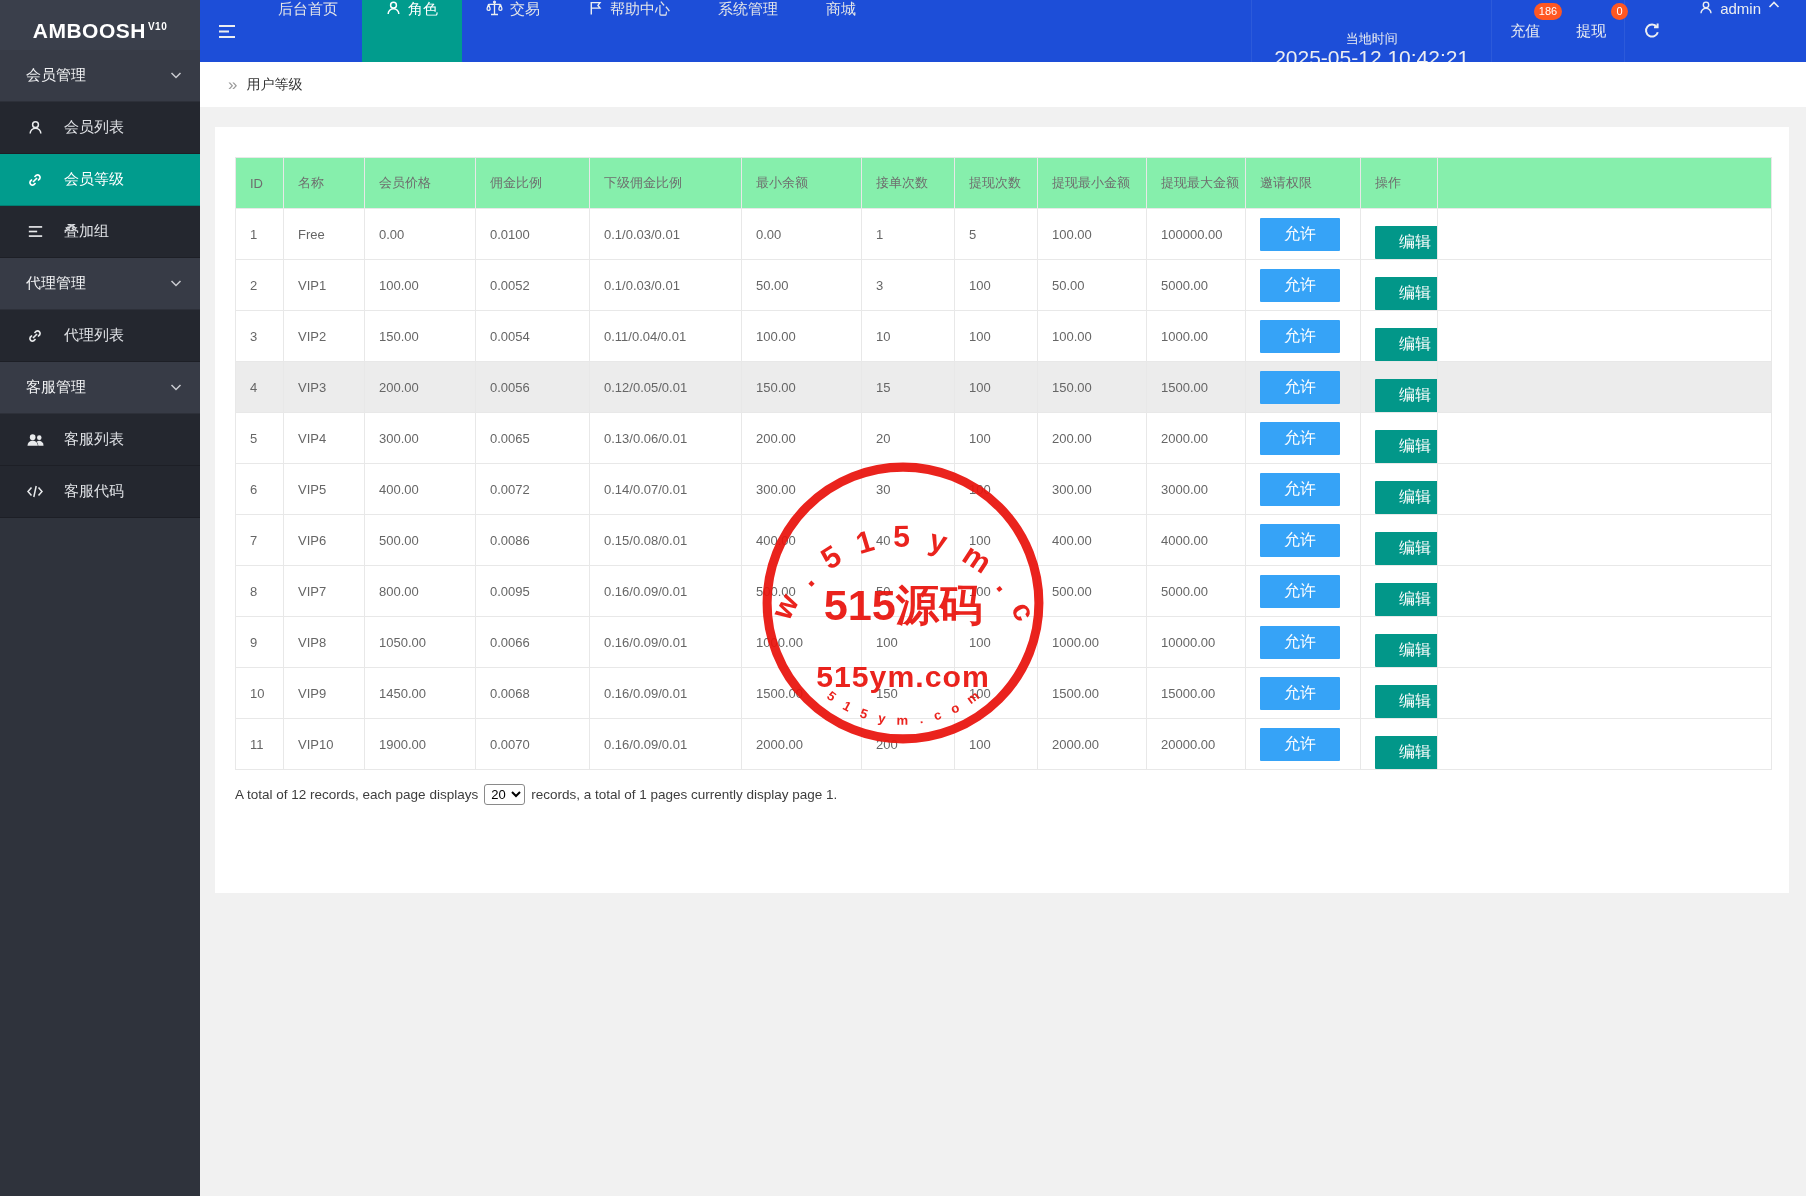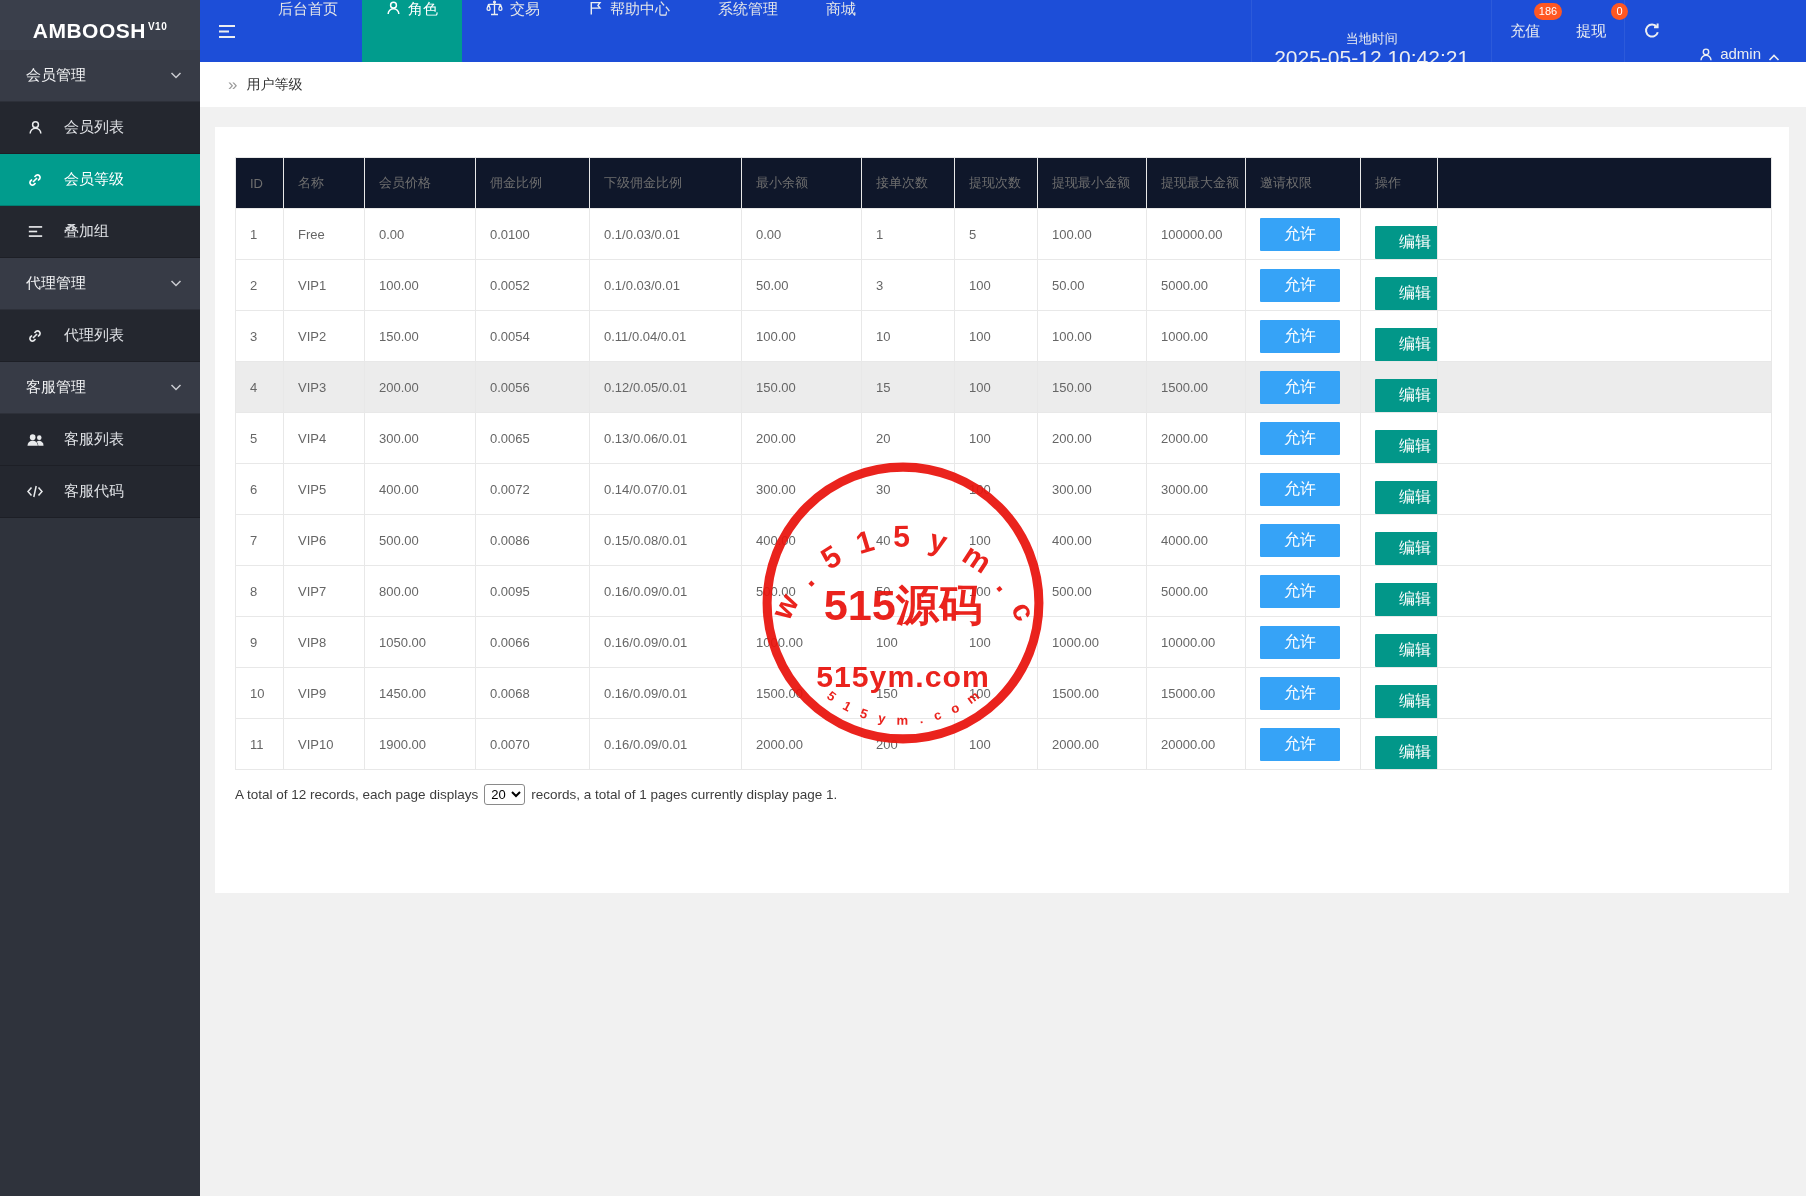--- a/index.html
+++ b/index.html
@@ -17,21 +17,21 @@
   .nav-burger{width:54px; display:flex; align-items:center; justify-content:center; cursor:pointer;}
   .nav-item{display:flex; align-items:flex-start; gap:7px; padding:0 24px; font-size:15px; color:#e3e5e8; cursor:pointer;}
   .nav-item.active{background:var(--accent); color:#fff;}
   .nav-spacer{flex:1;}
   .nav-time{display:flex; flex-direction:column; justify-content:center; align-items:center; padding:0 22px; border-left:1px solid rgba(255,255,255,.07); border-right:1px solid rgba(255,255,255,.07);}
   .nav-time-label{font-size:13px; line-height:18px;margin-top:36px;}
   .nav-time-value{font-size:21px; line-height:20px;}
   .nav-badge-item{position:relative; display:flex; align-items:center; padding:0 18px; font-size:15px; cursor:pointer;}
   .badge{position:absolute; top:3px; right:-4px; background:var(--orange); color:#fff; font-size:11px; line-height:17px; min-width:17px; padding:0 5px; border-radius:9px; text-align:center;}
   .nav-refresh{display:flex; align-items:center; padding:0 18px; cursor:pointer; border-left:1px solid rgba(255,255,255,.07);}
-  .nav-admin{display:flex; align-items:flex-end; gap:7px; padding:0 26px 0 20px; font-size:15px; cursor:pointer;}
+  .nav-admin{display:flex; align-items:flex-start; gap:7px; padding:0 26px 0 20px; font-size:15px; cursor:pointer;}
   .icon{display:inline-flex; align-items:center; justify-content:center;}
   .icon svg{display:block;}
 
   
   .sidebar{position:absolute; left:0; top:50px; width:200px; height:1146px; background:#2f333c;}
   .side-row{height:52px; display:flex; align-items:center; cursor:pointer; border-bottom:1px solid rgba(0,0,0,.18);}
   .side-group{background:#373b46; color:#f0f1f3; padding:0 18px 0 26px; font-size:15px;}
   .side-group .grow{flex:1;}
   .side-item{background:#24272f; color:#dfe1e5; padding-left:26px; gap:20px; font-size:15px;}
   .side-item.active{background:var(--accent); color:#fff;}
@@ -41,21 +41,21 @@
   .main{margin-left:200px; height:1146px; display:flex; flex-direction:column;}
   .breadcrumb-bar{height:45px; background:#fff; display:flex; align-items:center; padding-left:28px; gap:9px; flex:none;}
   .crumb-caret{color:#9a9a9a; font-size:17px;}
   .crumb-title{color:#333; font-size:14px;}
   .content{flex:1; background:#f1f1f1; padding:20px 17px 0 15px;}
   .panel{background:#fff; min-height:766px; padding:30px 17px 25px 20px;}
 
   
   table{width:100%; border-collapse:collapse; table-layout:fixed;}
   th,td{border:1px solid #e8e8e8; height:51px; padding:0 8px 0 14px; text-align:left; font-size:13px; overflow:hidden; white-space:nowrap;}
-  th{background:#0f172a; color:#6e6e6e; font-weight:normal;}
+  th{background:#86efac; color:#6e6e6e; font-weight:normal;}
   td{color:#666;}
   tr.hl td{background:#ececec;}
   .btn{display:inline-block; border:none; color:#fff; font-size:16px; padding:6px 24px; border-radius:1px; cursor:pointer; font-family:inherit;}
   .btn-allow{background:var(--blue);}
   .btn-edit{background:var(--green);margin-top:17px;}
 
   
   .table-footer{display:flex; align-items:center; gap:6px; margin-top:14px; color:#3d3d3d; font-size:13.5px;}
   .table-footer select{font-size:13px; padding:1px 2px; border:1px solid #8a8a8a; border-radius:3px; background:#fff;}
 

